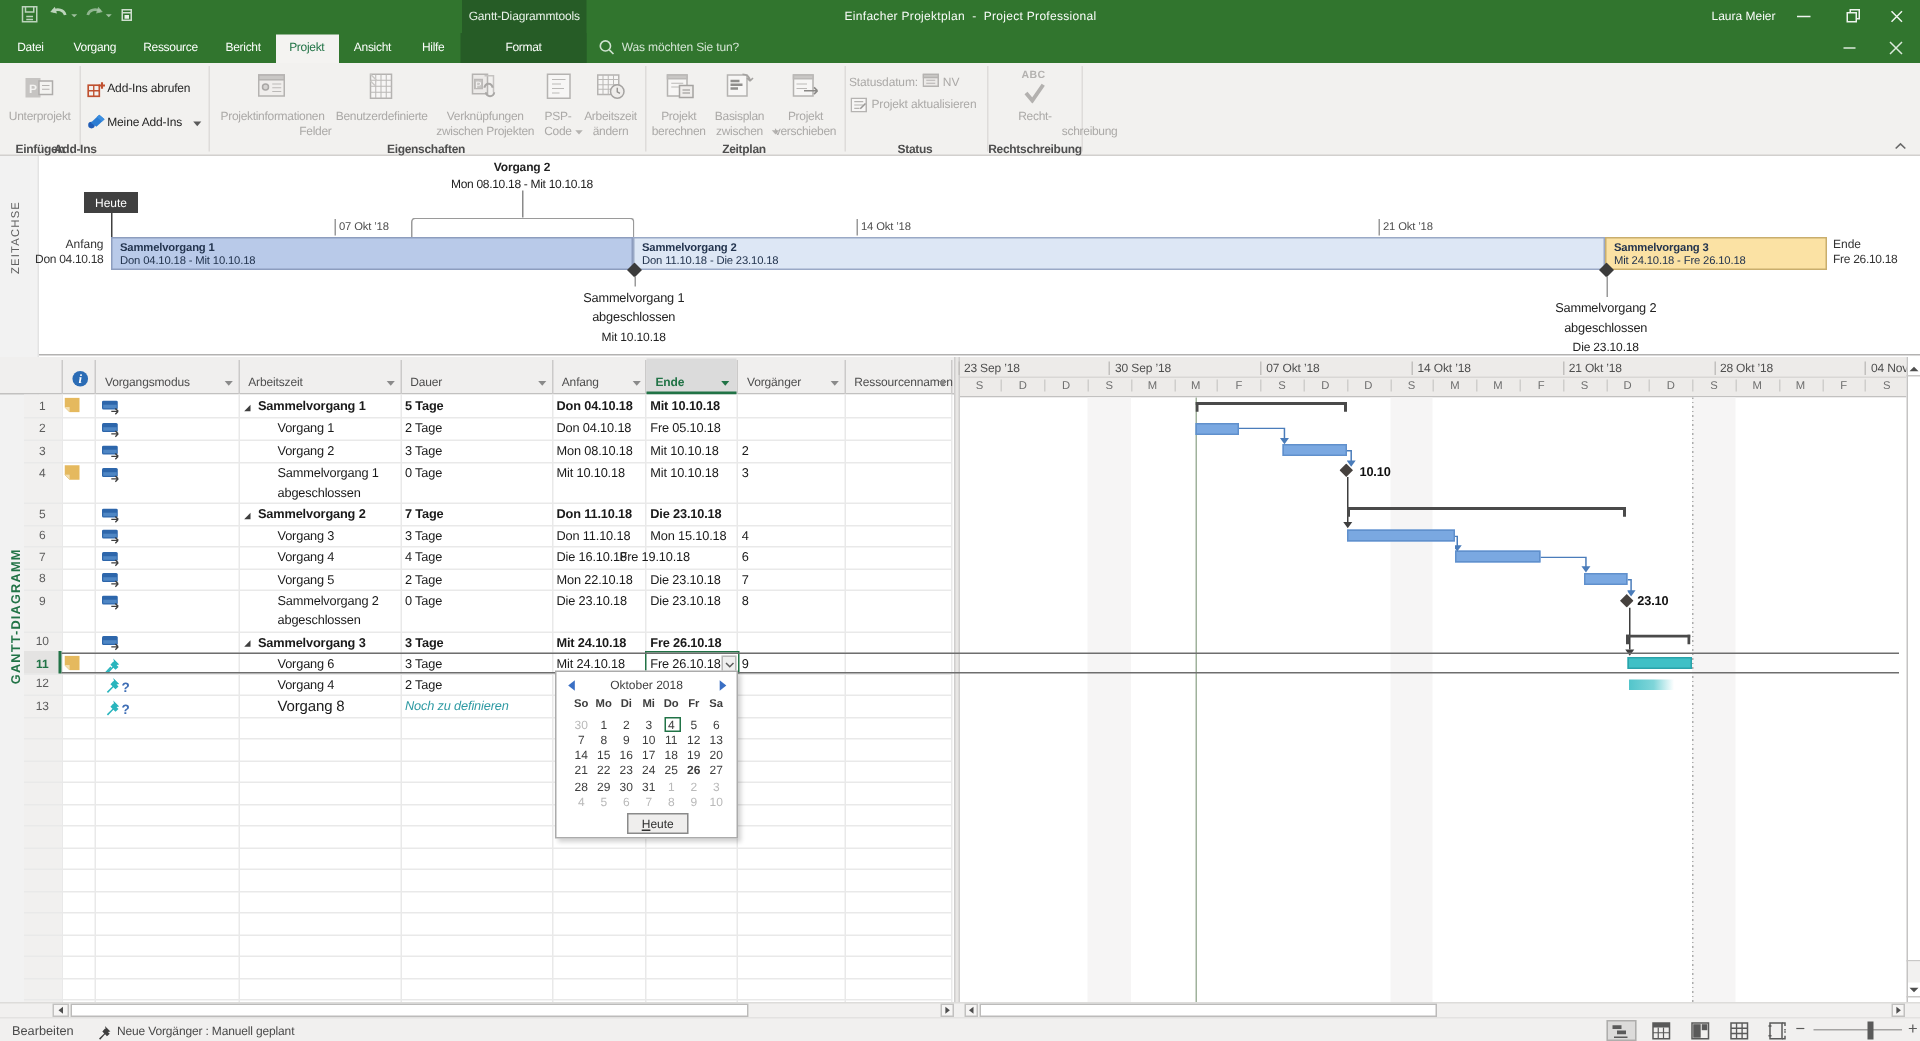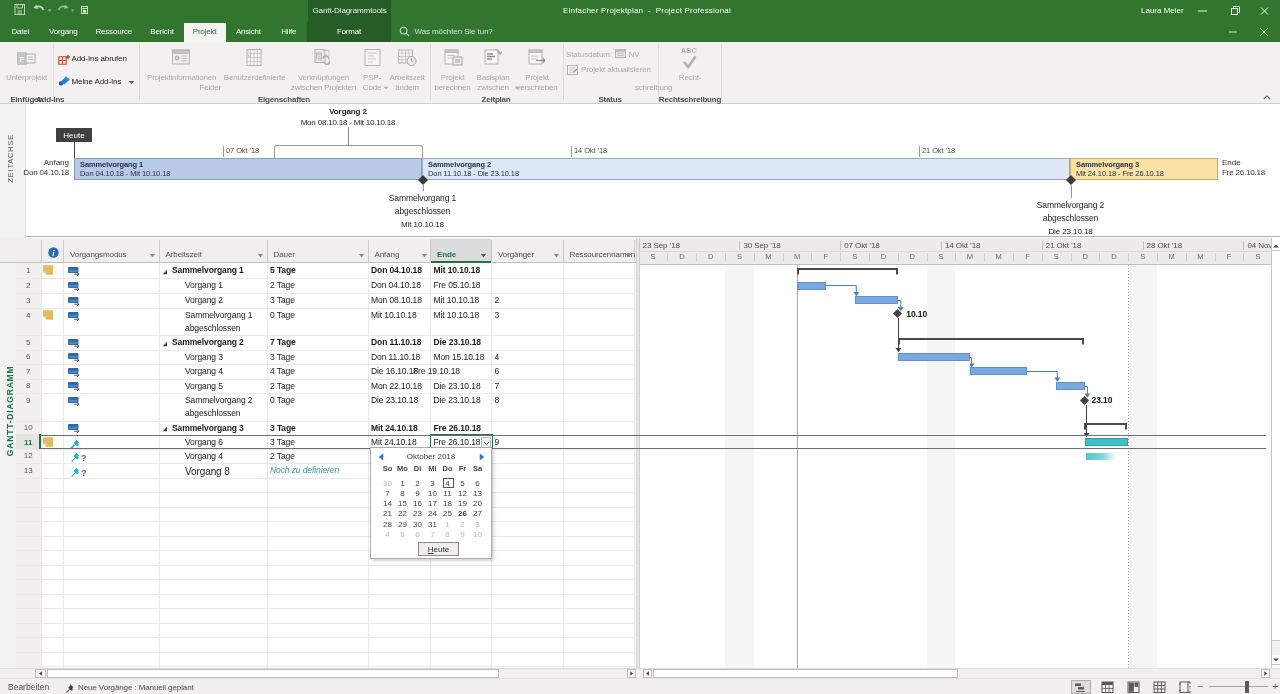--- a/index.html
+++ b/index.html
@@ -168,21 +168,21 @@
     <rect x="0.5" y="0.5" width="10" height="9" fill="#f7f6f5"></rect>
     <path d="M2.5 2.8h6M2.5 5h6M2.5 7.2h3.5" stroke-width="0.8"></path>
     <path d="M6.5 7.5l3.5-3.5" stroke="#9a9896" stroke-width="1.1"></path>
   </svg>
 <div class="tx" style="left:581px;top:65px;font-size:8px;letter-spacing:-0.1px;color:#aba9a7">Projekt aktualisieren</div>
 <div class="tx" style="left:659px;top:46.5px;width:60px;text-align:center;font-size:7px;letter-spacing:0.3px;color:#b3b1af;font-weight:bold">ABC</div>
 <svg class="ab" style="left:682px;top:55px" width="15" height="14" viewBox="0 0 15 14">
     <path d="M2 7l4.2 5L13.5 1.5" stroke="#b3b1af" stroke-width="2.6" fill="none"></path>
   </svg>
 <div class="tx" style="left:635px;top:72.5px;width:110px;text-align:center;font-size:8px;letter-spacing:-0.2px;color:#aba9a7">Recht-</div>
-<div class="tx" style="left:635px;top:82.5px;width:110px;text-align:left;font-size:8px;letter-spacing:-0.2px;color:#aba9a7">schreibung</div>
+<div class="tx" style="left:635px;top:82.5px;width:110px;text-align:right;font-size:8px;letter-spacing:-0.2px;color:#aba9a7">schreibung</div>
 <svg class="ab" style="left:1263px;top:95px" width="8" height="5" viewBox="0 0 8 5">
     <path d="M0.8 4L4 1L7.2 4" stroke="#6a6a6a" stroke-width="1.1" fill="none"></path>
   </svg>
 <div class="ab" style="left:0;top:104px;width:26px;height:574px;background:#f2f2f2;border-right:1px solid #e3e3e3"></div>
 <div class="tx" style="left:-15px;top:154px;width:52px;text-align:center;transform:rotate(-90deg);font-size:7.5px;letter-spacing:0.8px;color:#5d5d5d">ZEITACHSE</div>
 <div class="tx" style="left:-45px;top:406px;width:112px;text-align:center;transform:rotate(-90deg);font-size:8.5px;letter-spacing:0.8px;color:#217346;font-weight:bold">GANTT-DIAGRAMM</div>
 <div class="ab" style="left:26px;top:104px;width:1254px;height:133px;background:#fff;border-bottom:1px solid #b3b2b1"></div>
 <div class="tx" style="left:268px;top:106.5px;width:160px;text-align:center;font-size:8px;font-weight:bold;letter-spacing:-0.1px;color:#222">Vorgang 2</div>
 <div class="tx" style="left:268px;top:117.5px;width:160px;text-align:center;font-size:8px;letter-spacing:-0.2px;color:#222">Mon 08.10.18 - Mit 10.10.18</div>
 <div class="ab" style="left:348px;top:127px;width:1px;height:18px;background:#8a8a8a"></div>
@@ -622,21 +622,21 @@
 <div class="ab" style="left:1272px;top:641px;width:8px;height:14px;background:#f2f1f0"></div>
 <svg class="ab" style="left:1271.5px;top:656px" width="8" height="8" viewBox="0 0 8 8">
     <path d="M1 2.5L4 5.5L7 2.5z" fill="#4e4e4e"></path>
   </svg>
 <div class="ab" style="left:1271px;top:664px;width:9px;height:1px;background:#c9c8c7"></div>
 <div class="ab" style="left:0;top:678px;width:1280px;height:16px;background:#f1f0ef;border-top:1px solid #e3e2e1"></div>
 <div class="tx" style="left:8px;top:683px;font-size:8.5px;color:#4a4a4a">Bearbeiten</div>
 <svg class="ab" style="left:64px;top:682.5px" width="11" height="11" viewBox="0 0 12 12">
     <path d="M6.5 1l4 4-1.8 0.4L10 6.7 8 8.5 6.6 7.1 3 11l-0.8-0.8L6 6.5 4.6 5.1l1.8-2L7 3z" fill="#3e3e3e"></path>
   </svg>
-<div class="tx" style="left:78px;top:683px;font-size:8px;letter-spacing:-0.1px;color:#4a4a4a">Neue Vorgänge : Manuell geplant</div>
+<div class="tx" style="left:78px;top:683px;font-size:8px;letter-spacing:-0.1px;color:#4a4a4a">Neue Vorgänger : Manuell geplant</div>
 <div class="ab" style="left:1070.5px;top:679.5px;width:20px;height:14.5px;background:#dcdbda;border:1px solid #aeadac"></div>
 <svg class="ab" style="left:1074px;top:680.5px" width="13" height="13" viewBox="0 0 13 13">
     <path d="M1 2.5h6v2.5H1z M4 6h6v2.5H4z M2 10.5h9" fill="#5a5a5a" stroke="none"></path>
     <path d="M2 10.5h9" stroke="#5a5a5a"></path>
   </svg>
 <svg class="ab" style="left:1101px;top:680.5px" width="13" height="13" viewBox="0 0 13 13">
     <rect x="1" y="1" width="11" height="10.5" fill="none" stroke="#5a5a5a"></rect>
     <rect x="1" y="1" width="11" height="3" fill="#5a5a5a"></rect>
     <path d="M4.5 4v7.5M8 4v7.5M1 7.5h11" stroke="#5a5a5a" stroke-width="0.8"></path>
   </svg>

